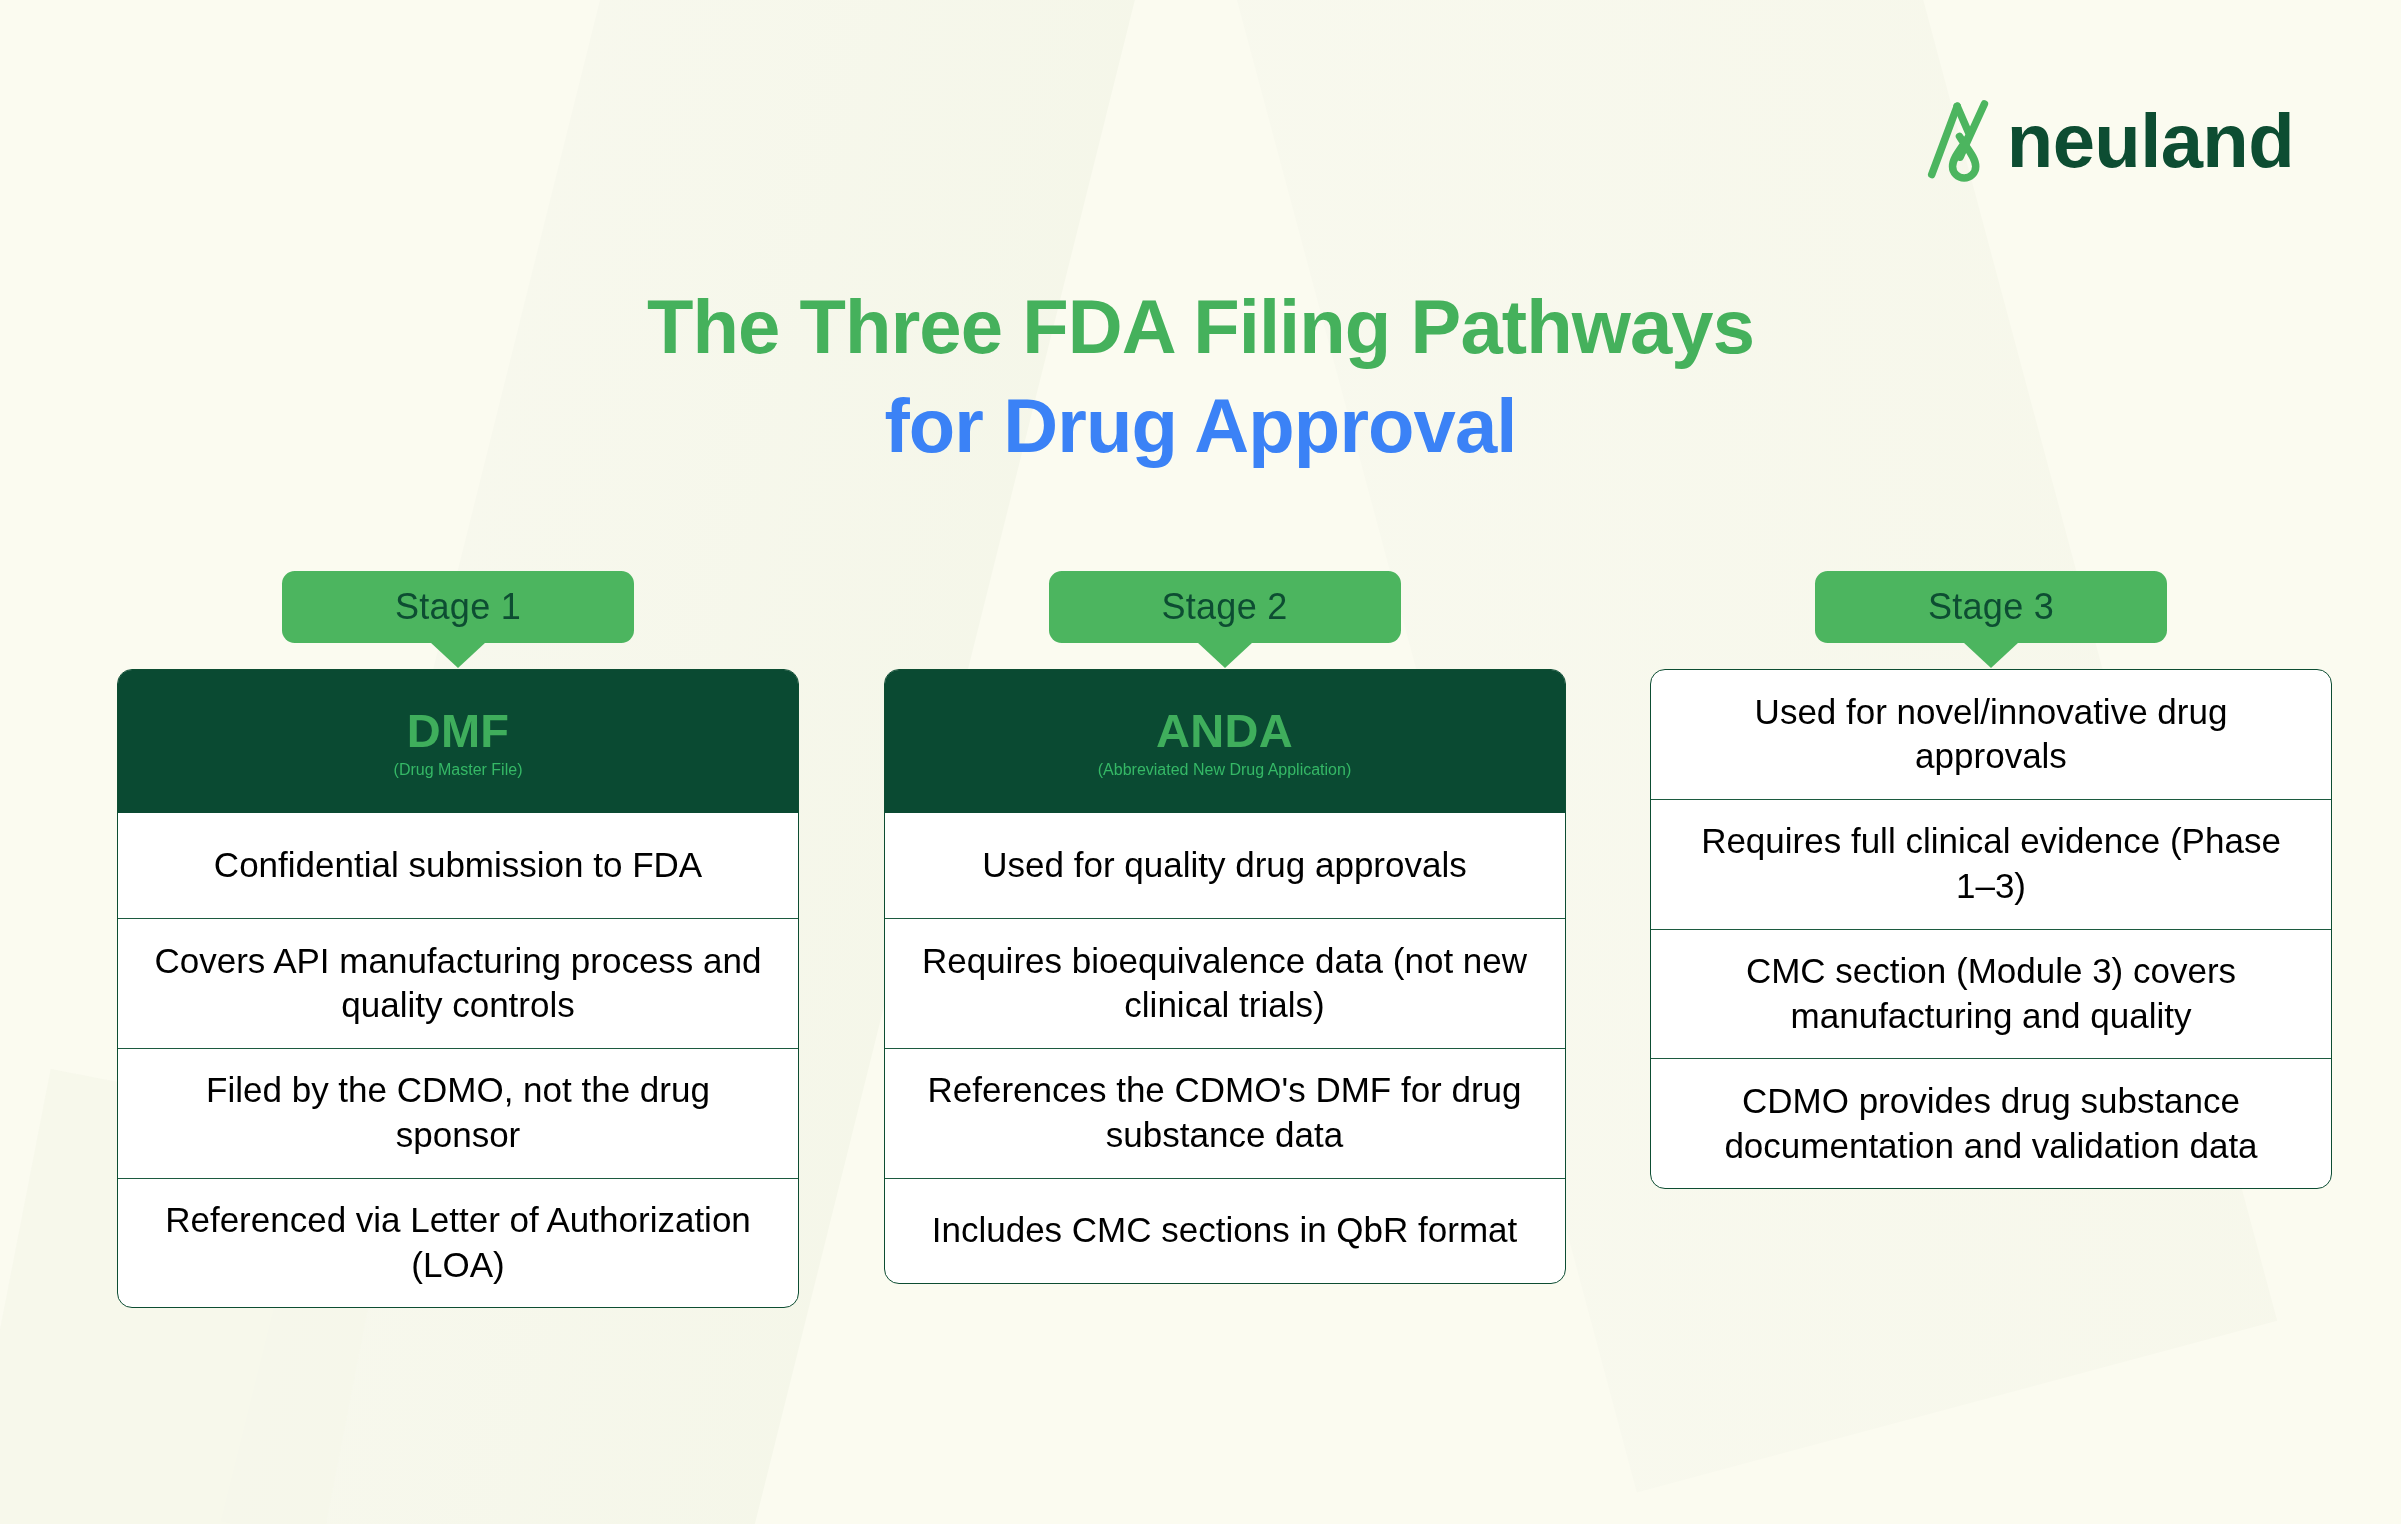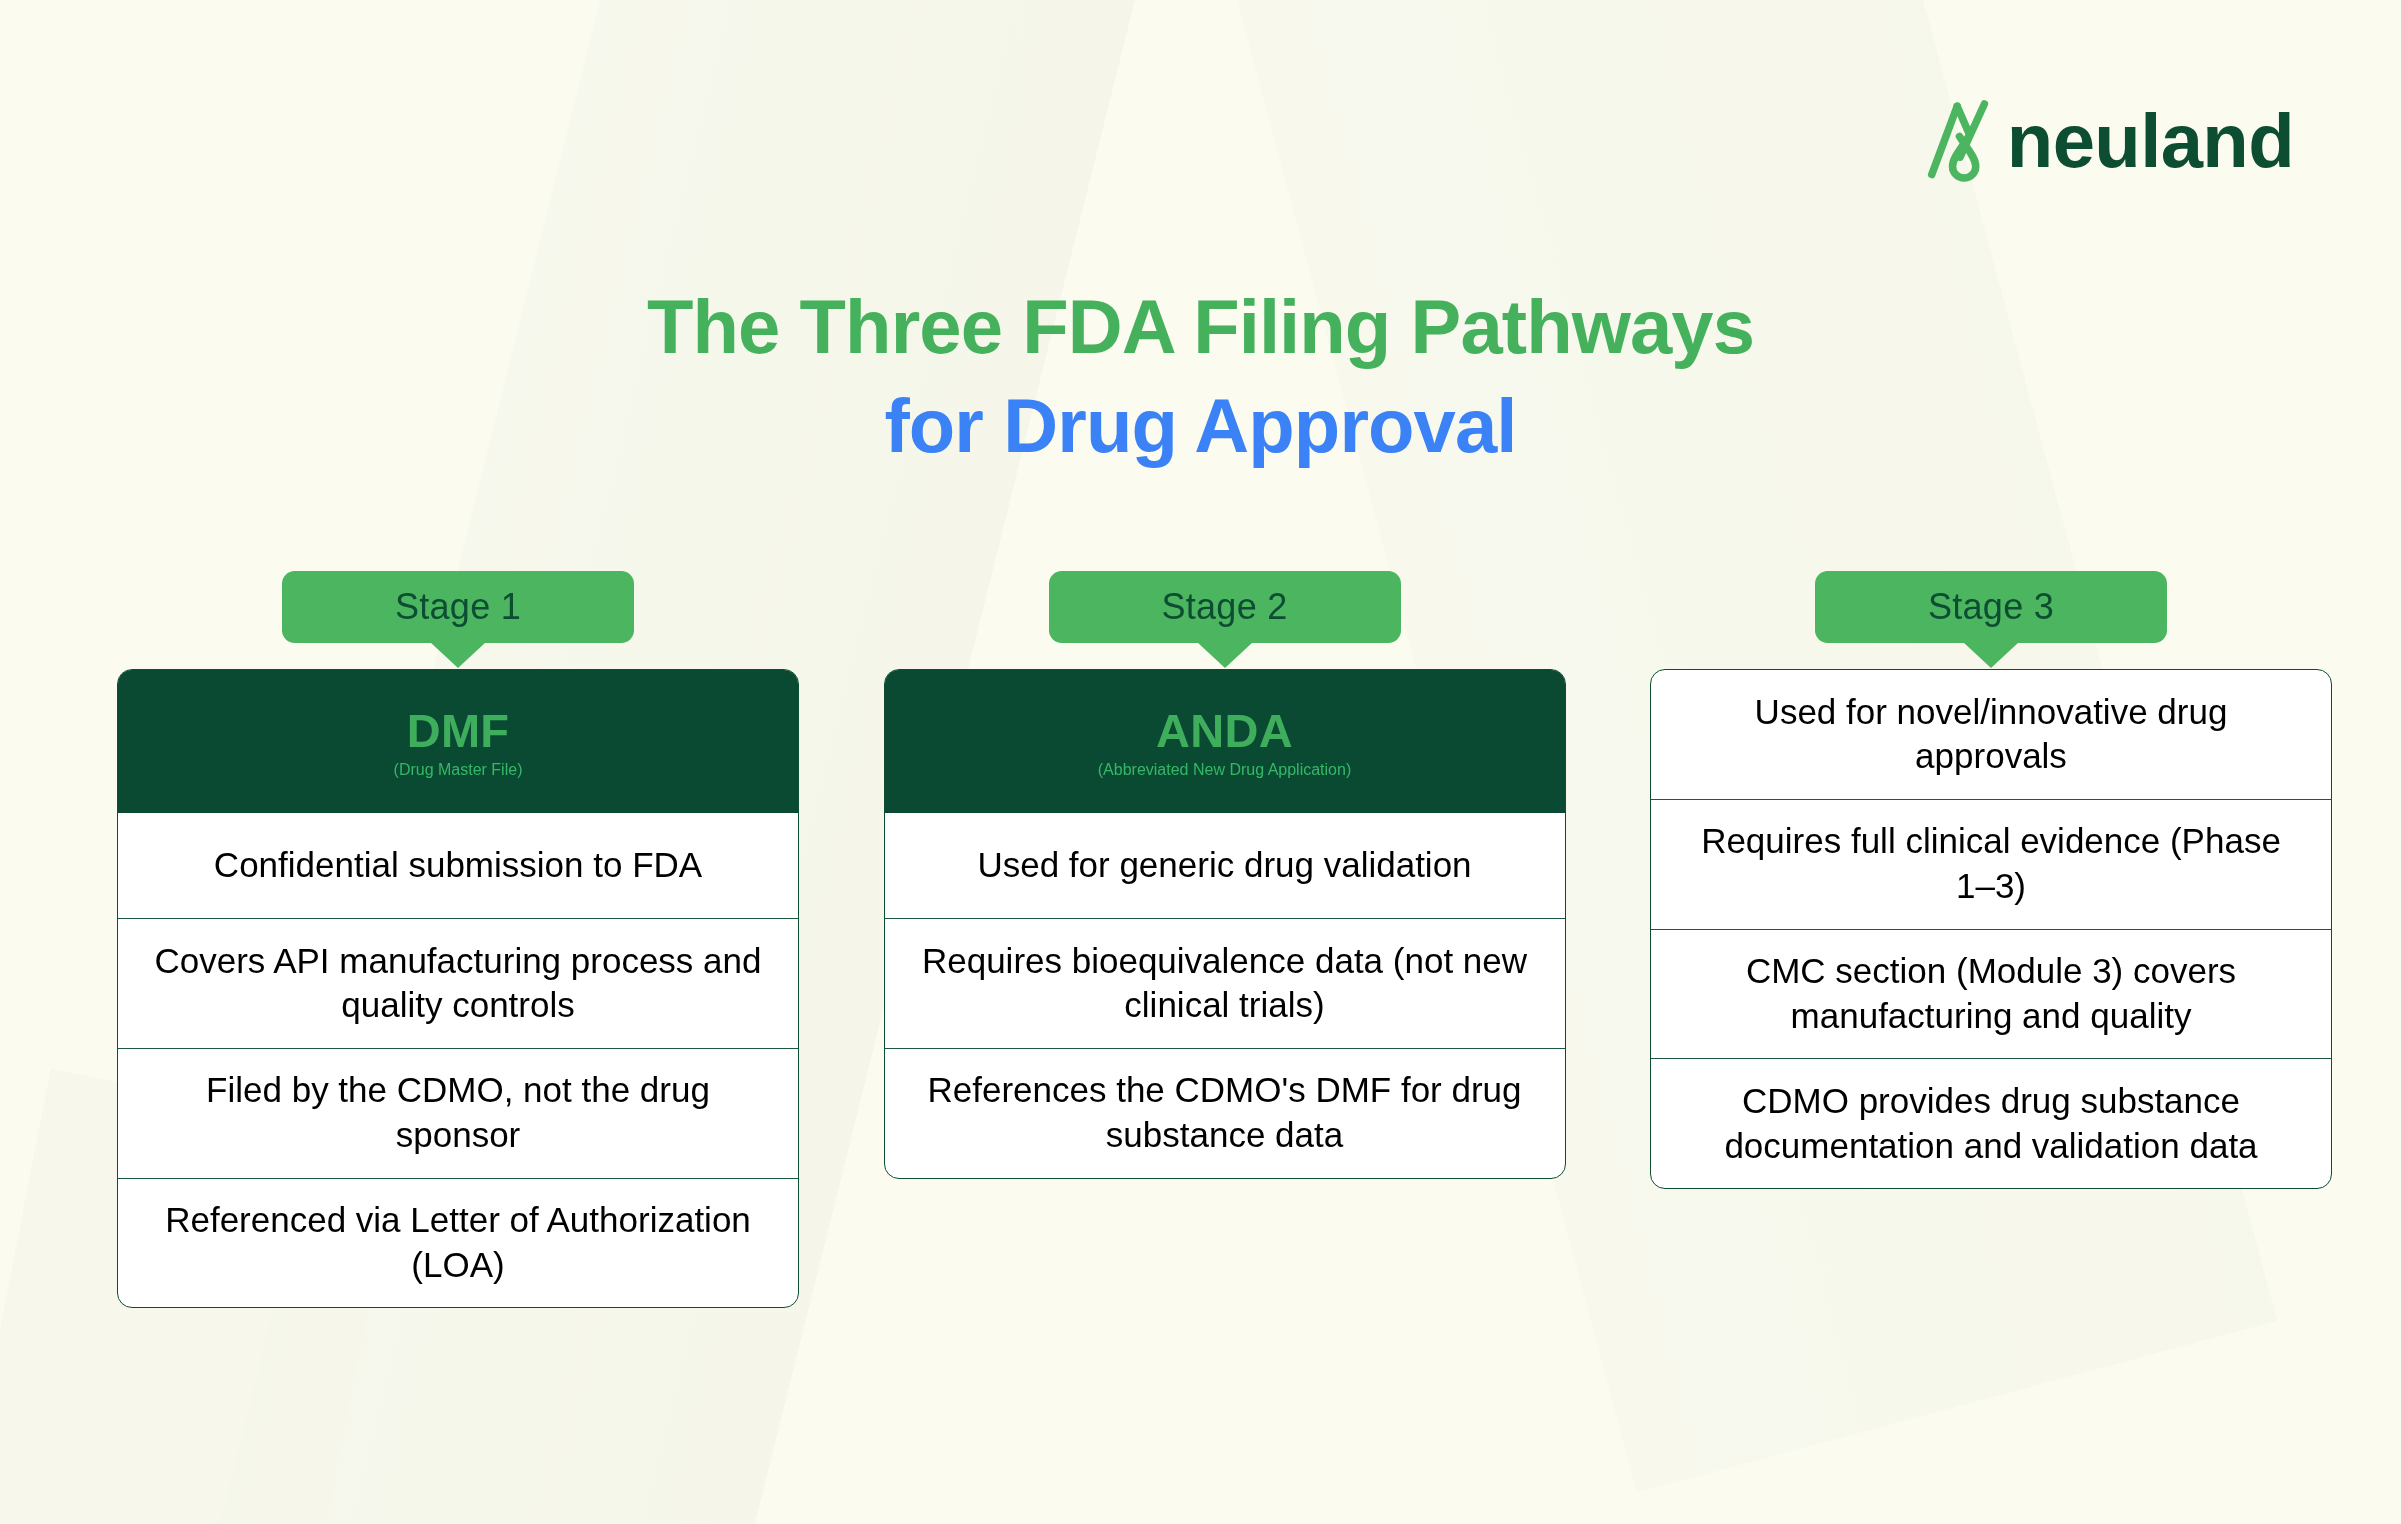--- a/index.html
+++ b/index.html
@@ -180,27 +180,30 @@
       </div>
       <div class="badge-arrow"></div>
     </div>
     <div class="card">
       <div class="card-head">
         <div class="card-abbr">ANDA</div>
         <div class="card-full">(Abbreviated New Drug Application)</div>
       </div>
       <div class="card-body">
         <div class="row">
-            <span class="row-text">Used for generic drug validation</span>
+            <span class="row-text">Used for quality drug approvals</span>
           </div>
         <div class="row">
             <span class="row-text">Requires bioequivalence data (not new clinical trials)</span>
           </div>
         <div class="row">
             <span class="row-text">References the CDMO's DMF for drug substance data</span>
+          </div>
+        <div class="row">
+            <span class="row-text">Includes CMC sections in QbR format</span>
           </div>
       </div>
     </div>
   </div>
 
   <div class="column">
     <div class="badge-wrap">
       <div class="badge">
         <span class="badge-label">Stage 3</span>
       </div>

